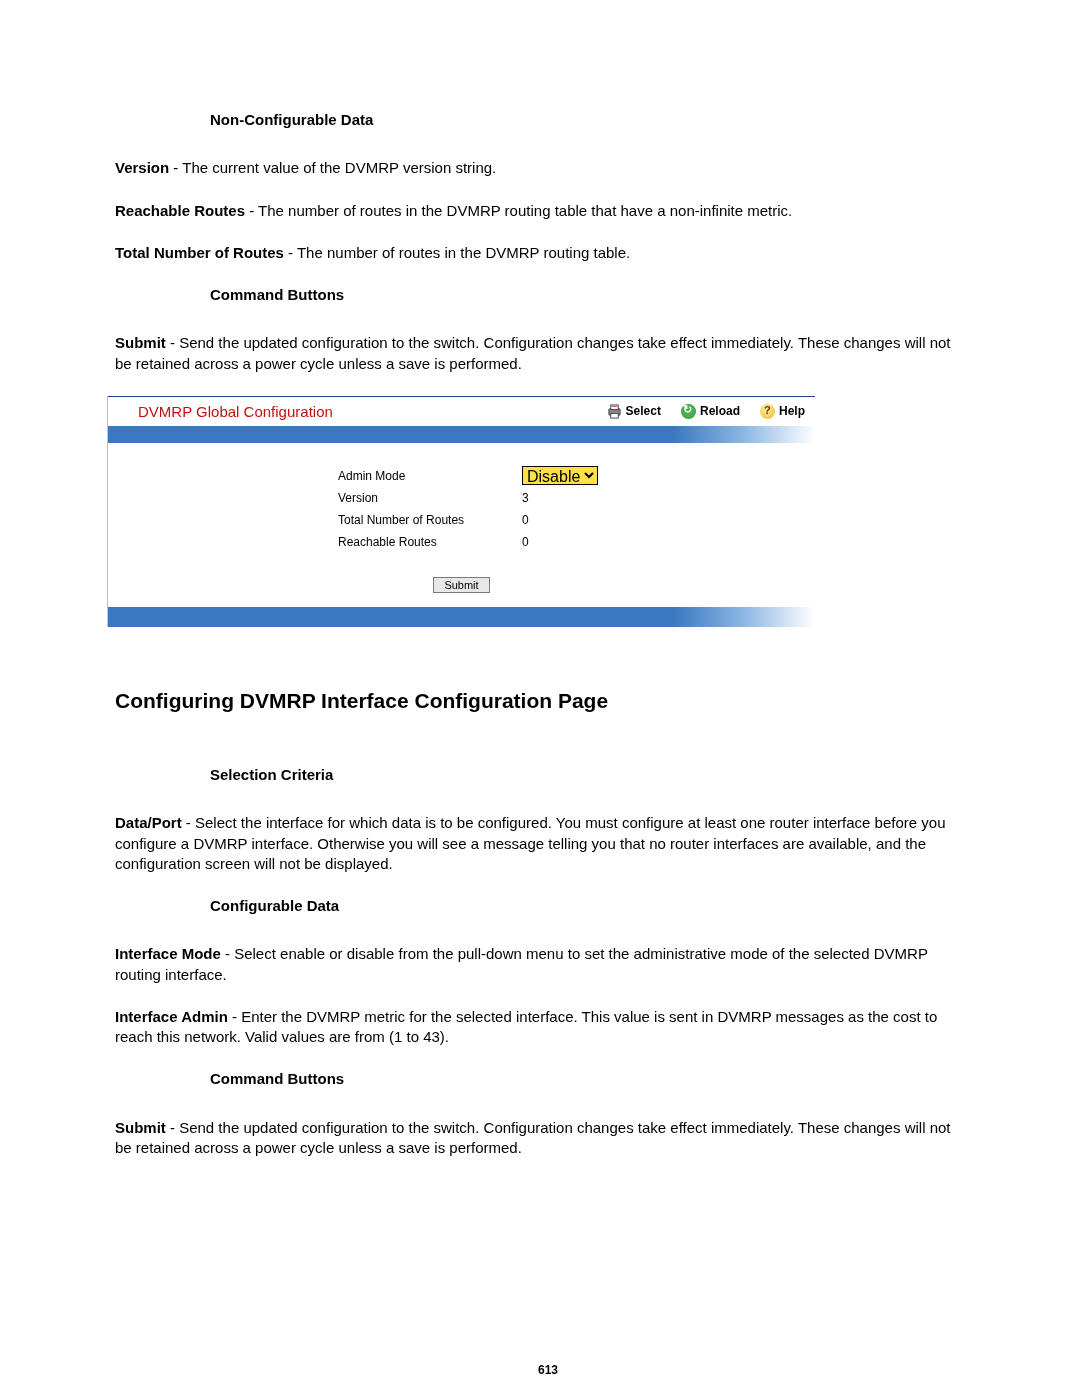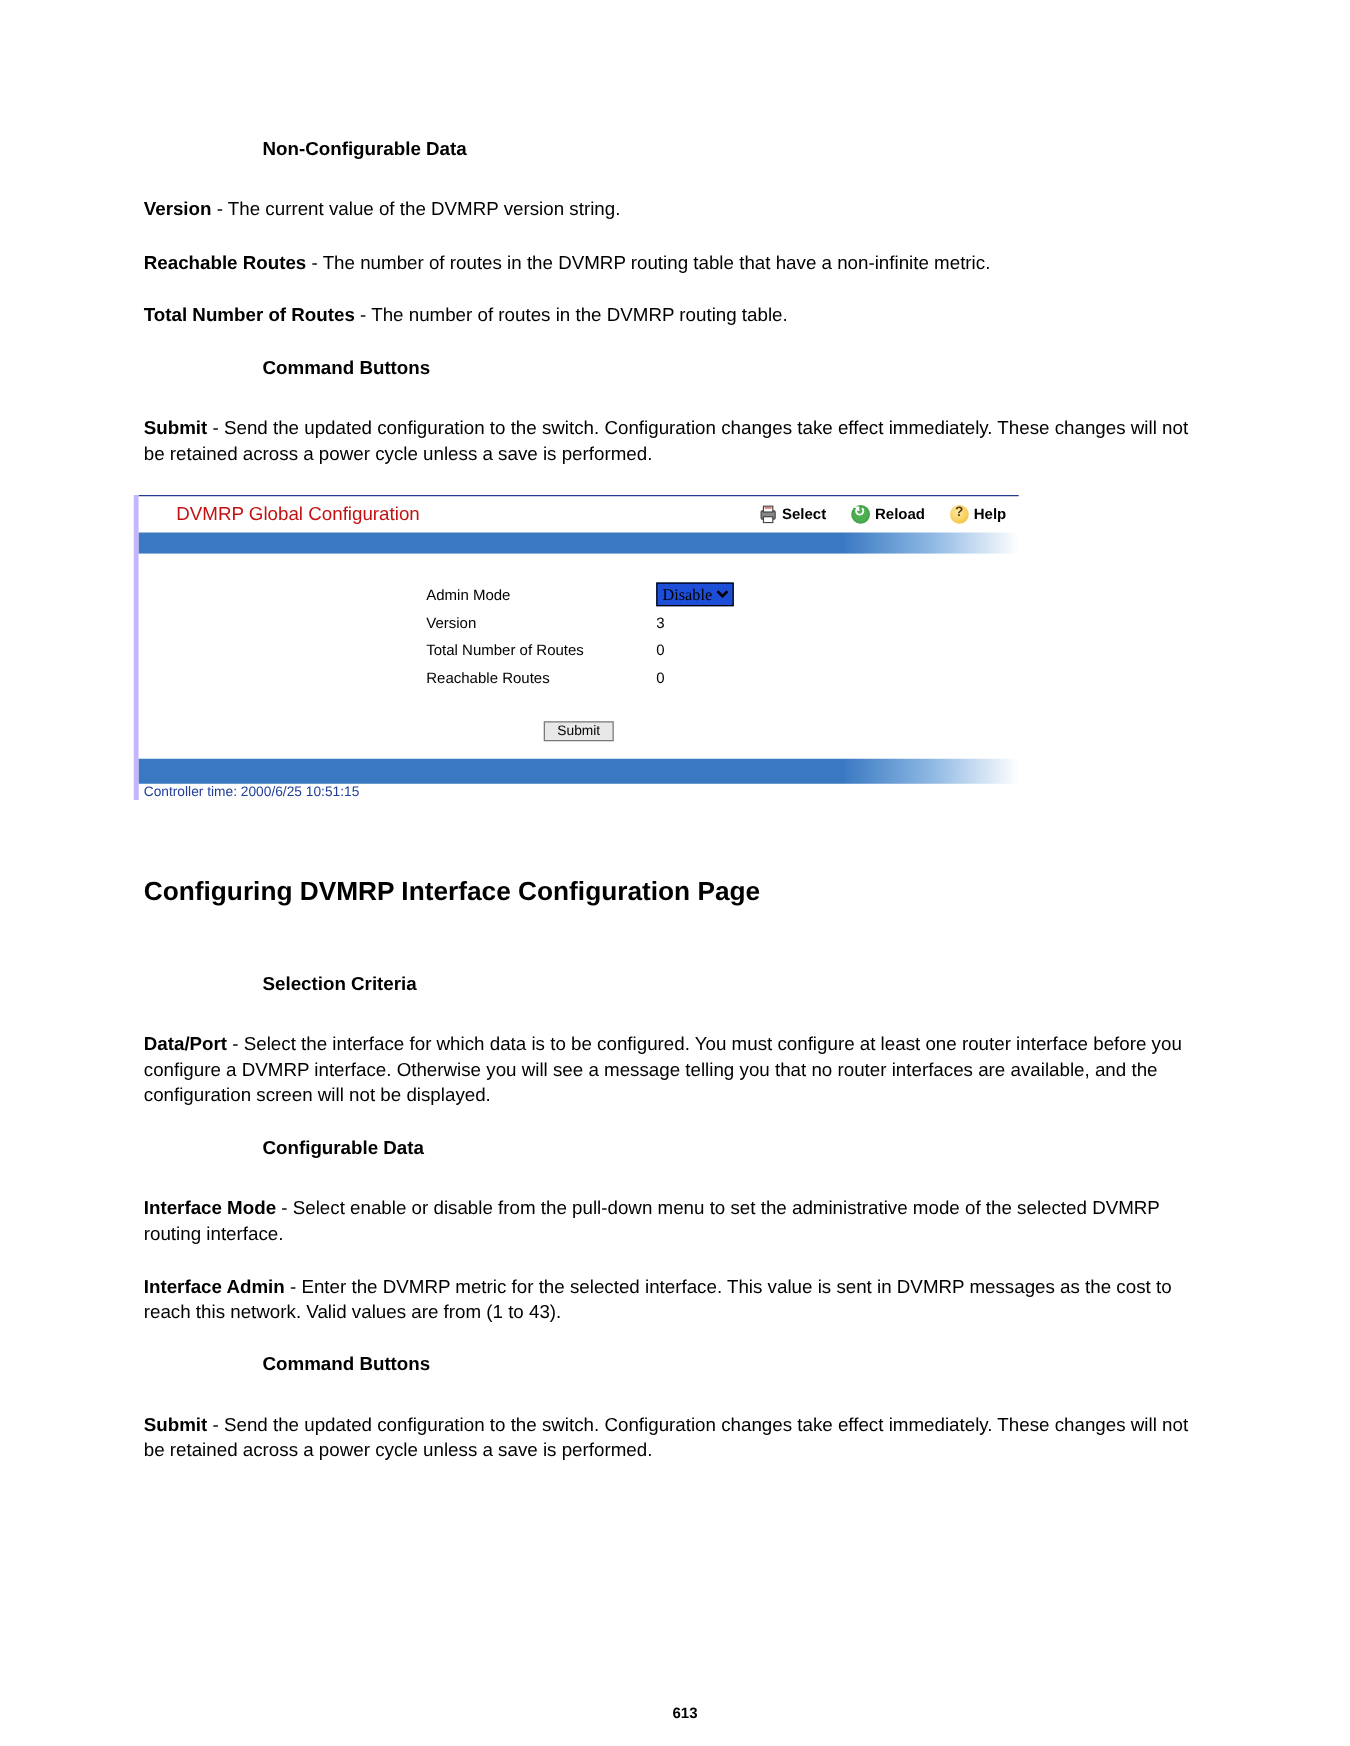--- a/index.html
+++ b/index.html
@@ -45,21 +45,21 @@
     left: 16px; right: 0;
     text-align: center;
     font-size: 12px;
     font-weight: bold;
   }
 
   
   .shot-wrap {
     margin: 10px 0 60px -8px;
     width: 708px;
-    border-left: 4px solid #c4b5fd;
+    border-left: 1px solid #c4b5fd;
     box-sizing: border-box;
     font-family: Verdana, Tahoma, Arial, sans-serif;
   }
   .titlebar {
     display: flex;
     align-items: center;
     background: #fff;
     padding: 6px 10px 6px 30px;
     border-top: 1px solid #263c94;
   }
@@ -106,25 +106,25 @@
   }
   .row .lab {
     width: 180px;
     padding-left: 230px;
     box-sizing: content-box;
   }
   .row .val {
     padding-left: 4px;
   }
   select.native {
-    font-family: Liberation Serif, serif;
-    font-size: 13px;
+    font-family: Liberation Sans, sans-serif;
+    font-size: 16px;
     height: 19px;
     border: 1px solid #000;
-    background: #1d4ed8;
+    background: #fde047;
   }
   .submit-row {
     text-align: center;
     padding-top: 22px;
   }
   button.native-submit {
     font-family: Tahoma, Verdana, sans-serif;
     font-size: 11px;
     padding: 1px 10px;
     border: 1px solid #7a7a7a;
@@ -241,21 +241,20 @@
           <span class="lab">Reachable Routes</span>
           <span class="val">0</span>
         </div>
       </div>
       <div class="submit-row">
         <button class="native-submit">Submit</button>
       </div>
     </div>
 
     <div class="bluebar footer"></div>
-    <div class="statusbar">Controller time: 2000/6/25 10:51:15</div>
   </div>
 
   <div class="doc">
     <div class="section-title">Configuring DVMRP Interface Configuration Page</div>
 
     <div class="heading">Selection Criteria</div>
 
     <p class="para">
       <span class="term">Data/Port</span><span> - Select the interface for which data is to be configured. You must configure at least one router interface before you configure a DVMRP interface. Otherwise you will see a message telling you that no router interfaces are available, and the configuration screen will not be displayed.</span>
     </p>

